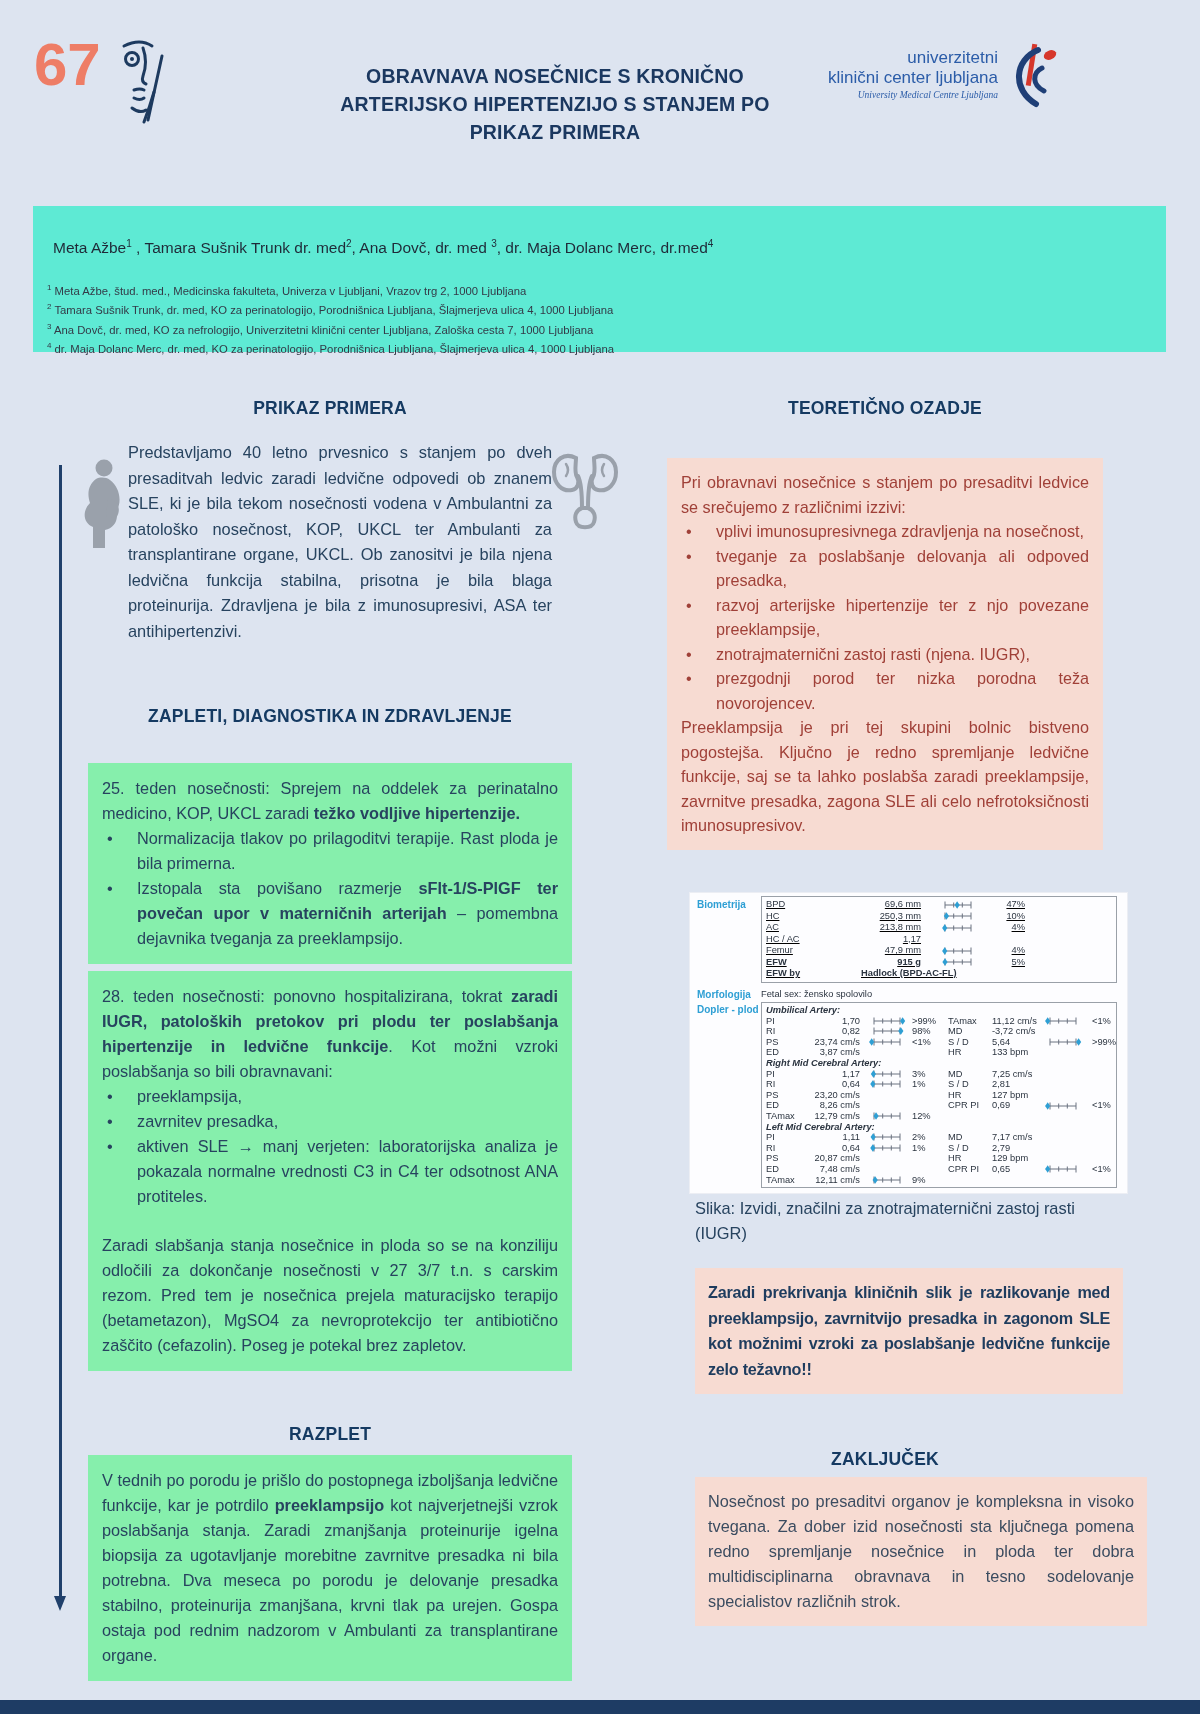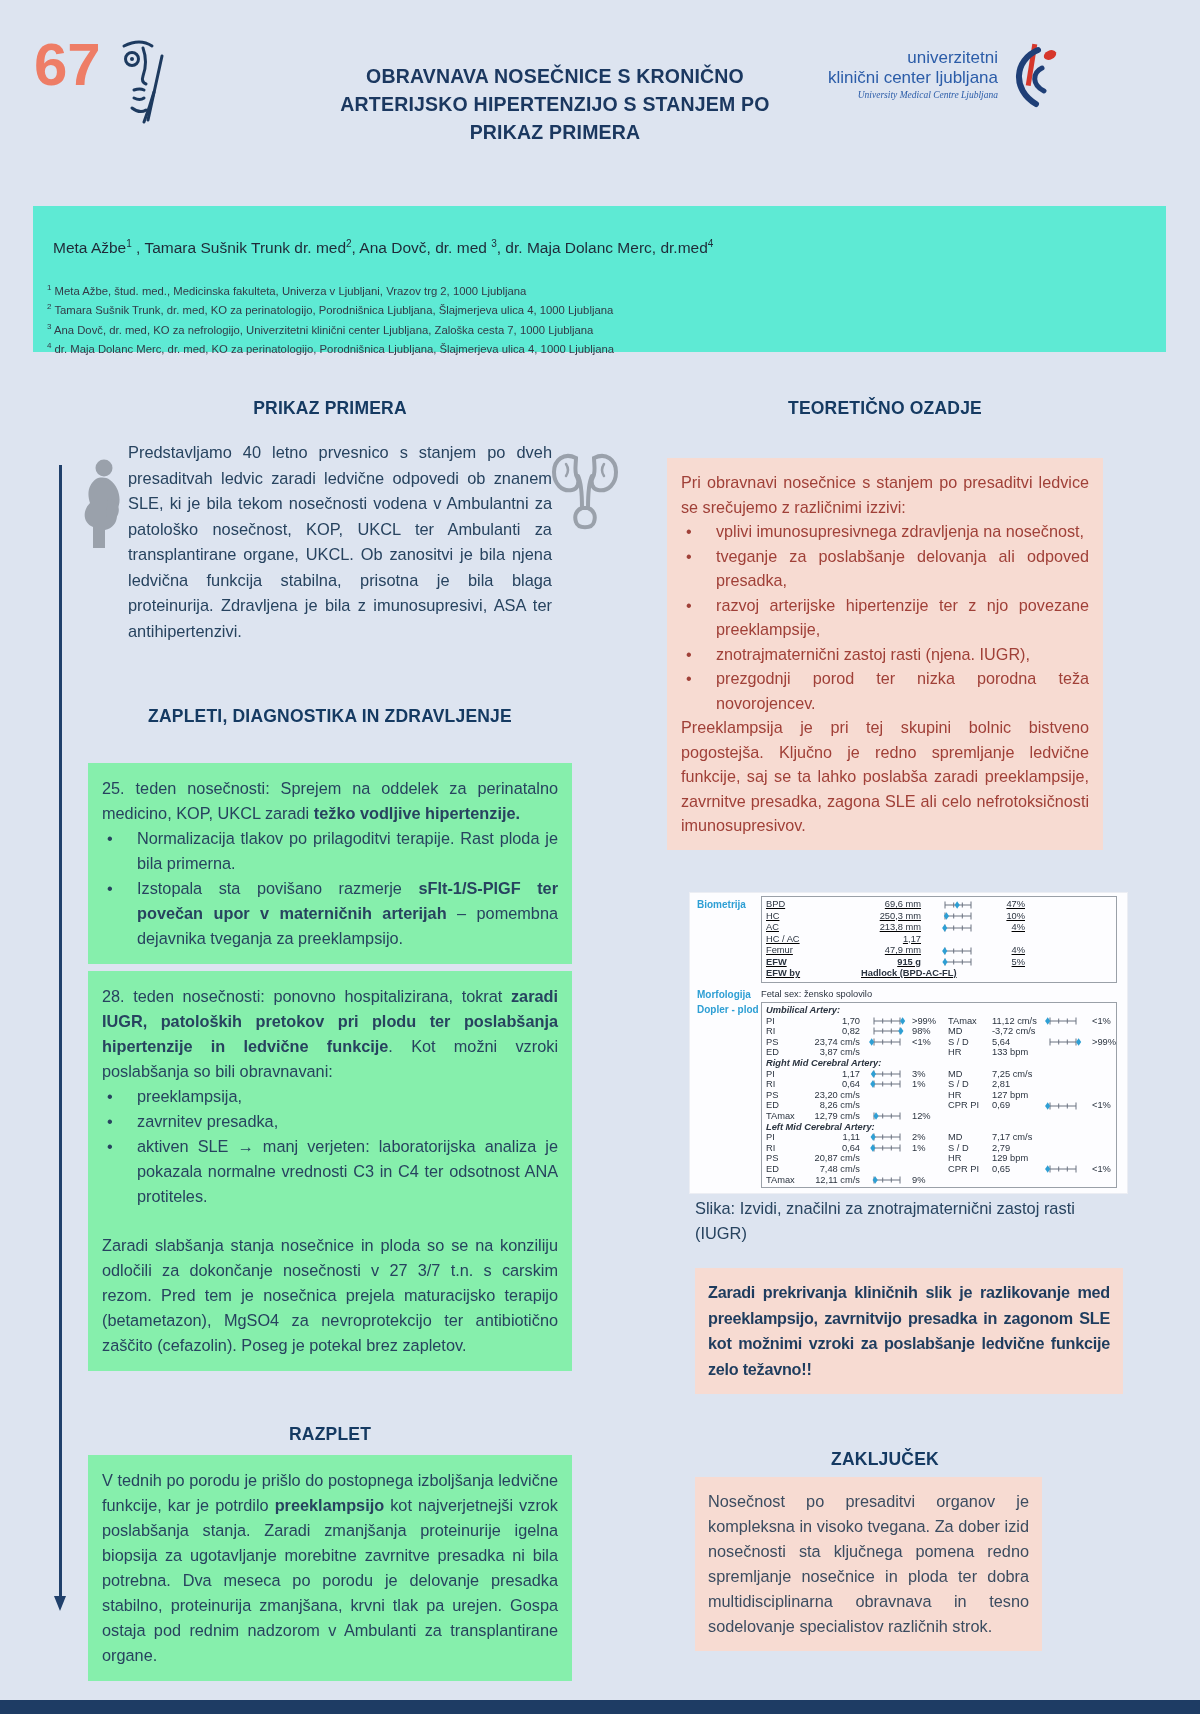--- a/index.html
+++ b/index.html
@@ -38,21 +38,21 @@
         color:#27435f;font-size:16.3px;line-height:25px;text-align:justify;}
   .bullet-row{display:flex;}
   .bullet-row .marker{width:30px;padding-left:5px;flex:none;}
   .bullet-row .btext{flex:1;text-align:justify;}
   
   .pbox{position:absolute;background:#f7dbd2;box-sizing:border-box;}
   .theory-box{left:667px;top:458px;width:436px;padding:12px 14px;color:#a04038;
               font-size:16.2px;line-height:24.5px;text-align:justify;}
   .emph-box{left:695px;top:1268px;width:428px;padding:12px 13px;color:#1e3c5e;font-weight:700;
             font-size:16.2px;line-height:25.5px;text-align:justify;letter-spacing:-0.25px;}
-  .concl-box{left:695px;top:1477px;width:347px;padding:12px 13px;color:#3b4c60;
+  .concl-box{left:695px;top:1477px;width:452px;padding:12px 13px;color:#3b4c60;
              font-size:16.3px;line-height:25px;text-align:justify;}
   .fig-caption{position:absolute;left:695px;top:1196px;width:420px;font-size:16.4px;line-height:25px;color:#27435f;}
   
   .figure{position:absolute;left:690px;top:893px;width:437px;height:300px;background:#fdfdff;
           box-shadow:0 0 0 1px #eceef4;}
   .fig-label{position:absolute;left:7px;color:#2e9fd4;font-weight:700;font-size:10px;}
   .bio-table{position:absolute;left:71px;top:3px;width:356px;border:1px solid #9aa0a8;padding:2px 4px;box-sizing:border-box;text-decoration:underline;}
   .bio-row{display:flex;line-height:11.5px;font-size:9.3px;color:#2b3440;align-items:center;}
   .bn{width:95px;flex:none;}
   .bv{width:60px;flex:none;text-align:right;white-space:nowrap;}

